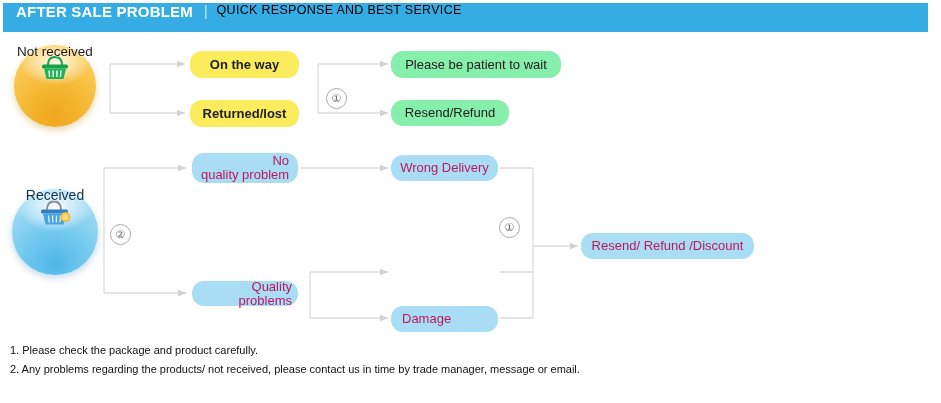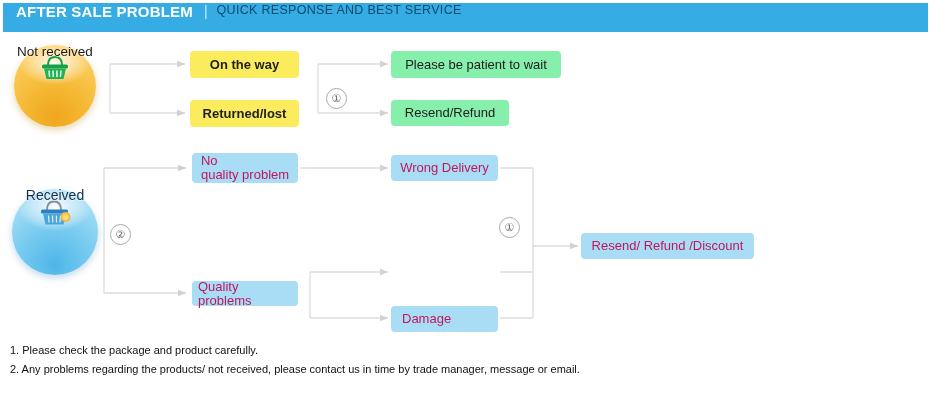--- a/index.html
+++ b/index.html
@@ -37,21 +37,21 @@
     margin-left: 13px;
     white-space: nowrap;
     font-family: "Liberation Sans", sans-serif;
   }
   .header-sep {
     color: #cdeaf8;
     font-size: 14px;
     margin: 0 9px 0 11px;
   }
   .header-sub {
-    color: #0c4a6e;
+    color: #000000;
     font-size: 12.5px;
     letter-spacing: 0.3px;
     white-space: nowrap;
   }
 
   
   .badge {
     position: absolute;
     border-radius: 50%;
     display: flex;
@@ -103,22 +103,22 @@
     z-index: 2;
   }
 
   
   .fbox {
     position: absolute;
     box-sizing: border-box;
     display: flex;
     align-items: center;
     justify-content: center;
-    text-align: left;
-    border-radius: 4px;
+    text-align: right;
+    border-radius: 12px;
     font-size: 13px;
     color: #1a2733;
     line-height: 14px;
     padding: 4px 6px;
     white-space: pre-line;
   }
   .fbox.yellow {
     background: #fbec5e;
     color: #202020;
     font-weight: 600;

